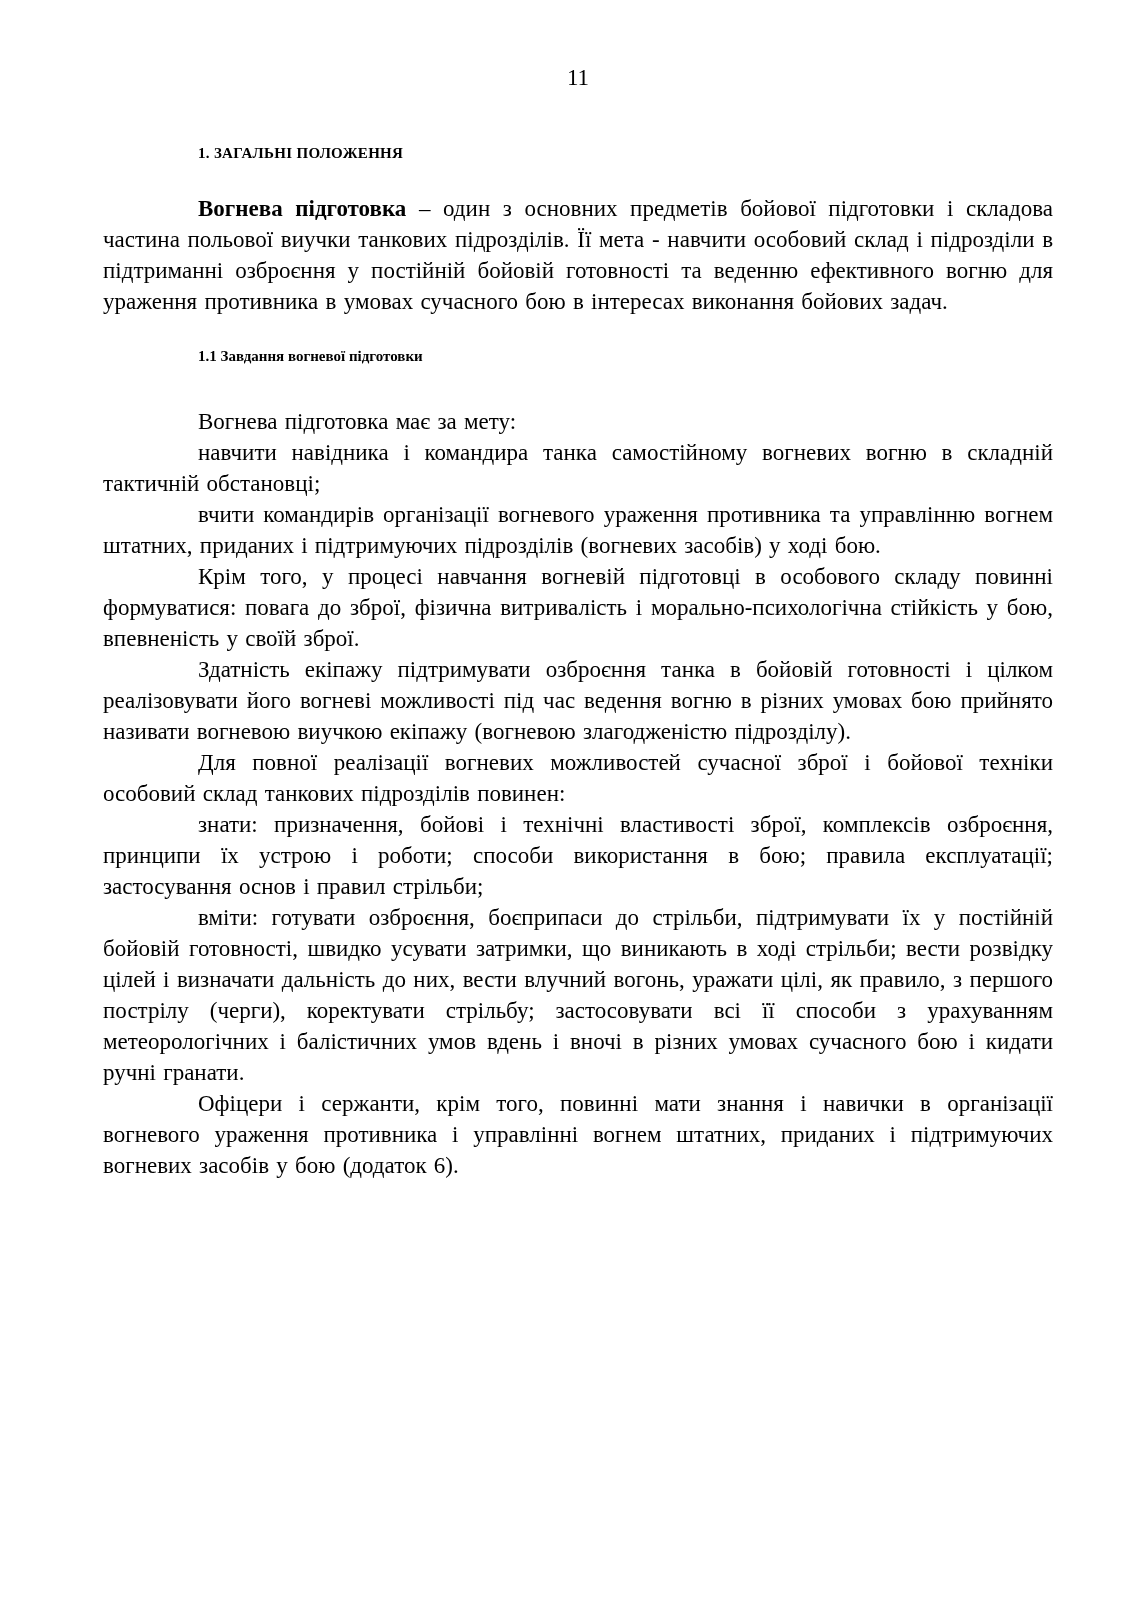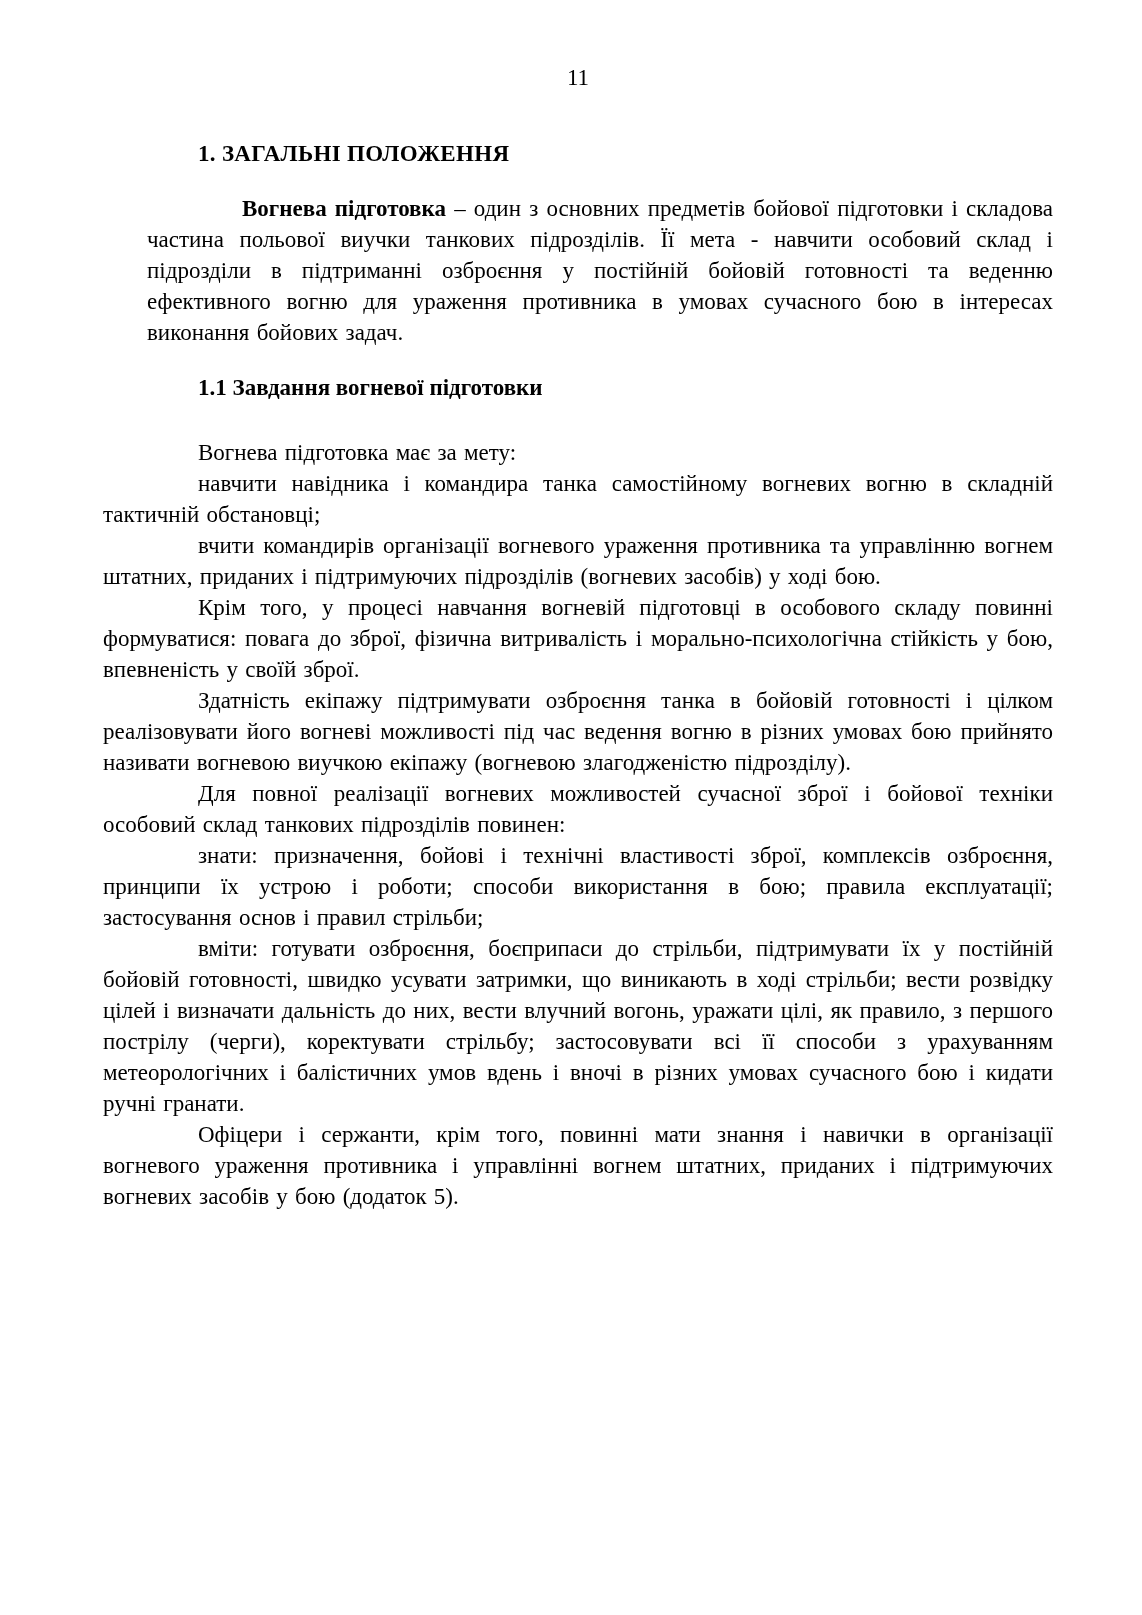--- a/index.html
+++ b/index.html
@@ -20,45 +20,44 @@
     height: 1615px;
     background: #ffffff;
     padding: 62px 89px 40px 103px;
   }
   .page-number {
     text-align: center;
     font-size: 23px;
     line-height: 31px;
   }
   .heading {
-    font-size: 23px;
+    font-size: 15px;
     font-weight: bold;
     line-height: 31px;
     margin: 45px 0 8px 0;
     padding-left: 95px;
     letter-spacing: 0.3px;
   }
   .subheading {
-    font-size: 23px;
+    font-size: 15px;
     font-weight: bold;
     line-height: 31px;
     margin: 24px 0 34px 0;
     padding-left: 95px;
   }
   .para {
     font-size: 23px;
     line-height: 31px;
     text-align: justify;
     text-indent: 95px;
     margin: 0;
     word-spacing: 1.5px;
   }
   .para.intro {
     margin-top: 24px;
-    margin-left: 44px;
   }
   .para .lead-bold {
     font-weight: bold;
   }
 </style>
 </head>
 <body>
 
 <div class="page">
 
@@ -71,15 +70,15 @@
   <h2 class="subheading">1.1 Завдання вогневої підготовки</h2>
 
   <p class="para">Вогнева підготовка має за мету:</p>
   <p class="para">навчити навідника і командира танка самостійному вогневих вогню в складній тактичній обстановці;</p>
   <p class="para">вчити командирів організації вогневого ураження противника та управлінню вогнем штатних, приданих і підтримуючих підрозділів (вогневих засобів) у ході бою.</p>
   <p class="para">Крім того, у процесі навчання вогневій підготовці в особового складу повинні формуватися: повага до зброї, фізична витривалість і морально-психологічна стійкість у бою, впевненість у своїй зброї.</p>
   <p class="para">Здатність екіпажу підтримувати озброєння танка в бойовій готовності і цілком реалізовувати його вогневі можливості під час ведення вогню в різних умовах бою прийнято називати вогневою виучкою екіпажу (вогневою злагодженістю підрозділу).</p>
   <p class="para">Для повної реалізації вогневих можливостей сучасної зброї і бойової техніки особовий склад танкових підрозділів повинен:</p>
   <p class="para">знати: призначення, бойові і технічні властивості зброї, комплексів озброєння, принципи їх устрою і роботи; способи використання в бою; правила експлуатації; застосування основ і правил стрільби;</p>
   <p class="para">вміти: готувати озброєння, боєприпаси до стрільби, підтримувати їх у постійній бойовій готовності, швидко усувати затримки, що виникають в ході стрільби; вести розвідку цілей і визначати дальність до них, вести влучний вогонь, уражати цілі, як правило, з першого пострілу (черги), коректувати стрільбу; застосовувати всі її способи з урахуванням метеорологічних і балістичних умов вдень і вночі в різних умовах сучасного бою і кидати ручні гранати.</p>
-  <p class="para">Офіцери і сержанти, крім того, повинні мати знання і навички в організації вогневого ураження противника і управлінні вогнем штатних, приданих і підтримуючих вогневих засобів у бою (додаток 5).</p>
+  <p class="para">Офіцери і сержанти, крім того, повинні мати знання і навички в організації вогневого ураження противника і управлінні вогнем штатних, приданих і підтримуючих вогневих засобів у бою (додаток 6).</p>
 
 </div>
 
 </body></html>

